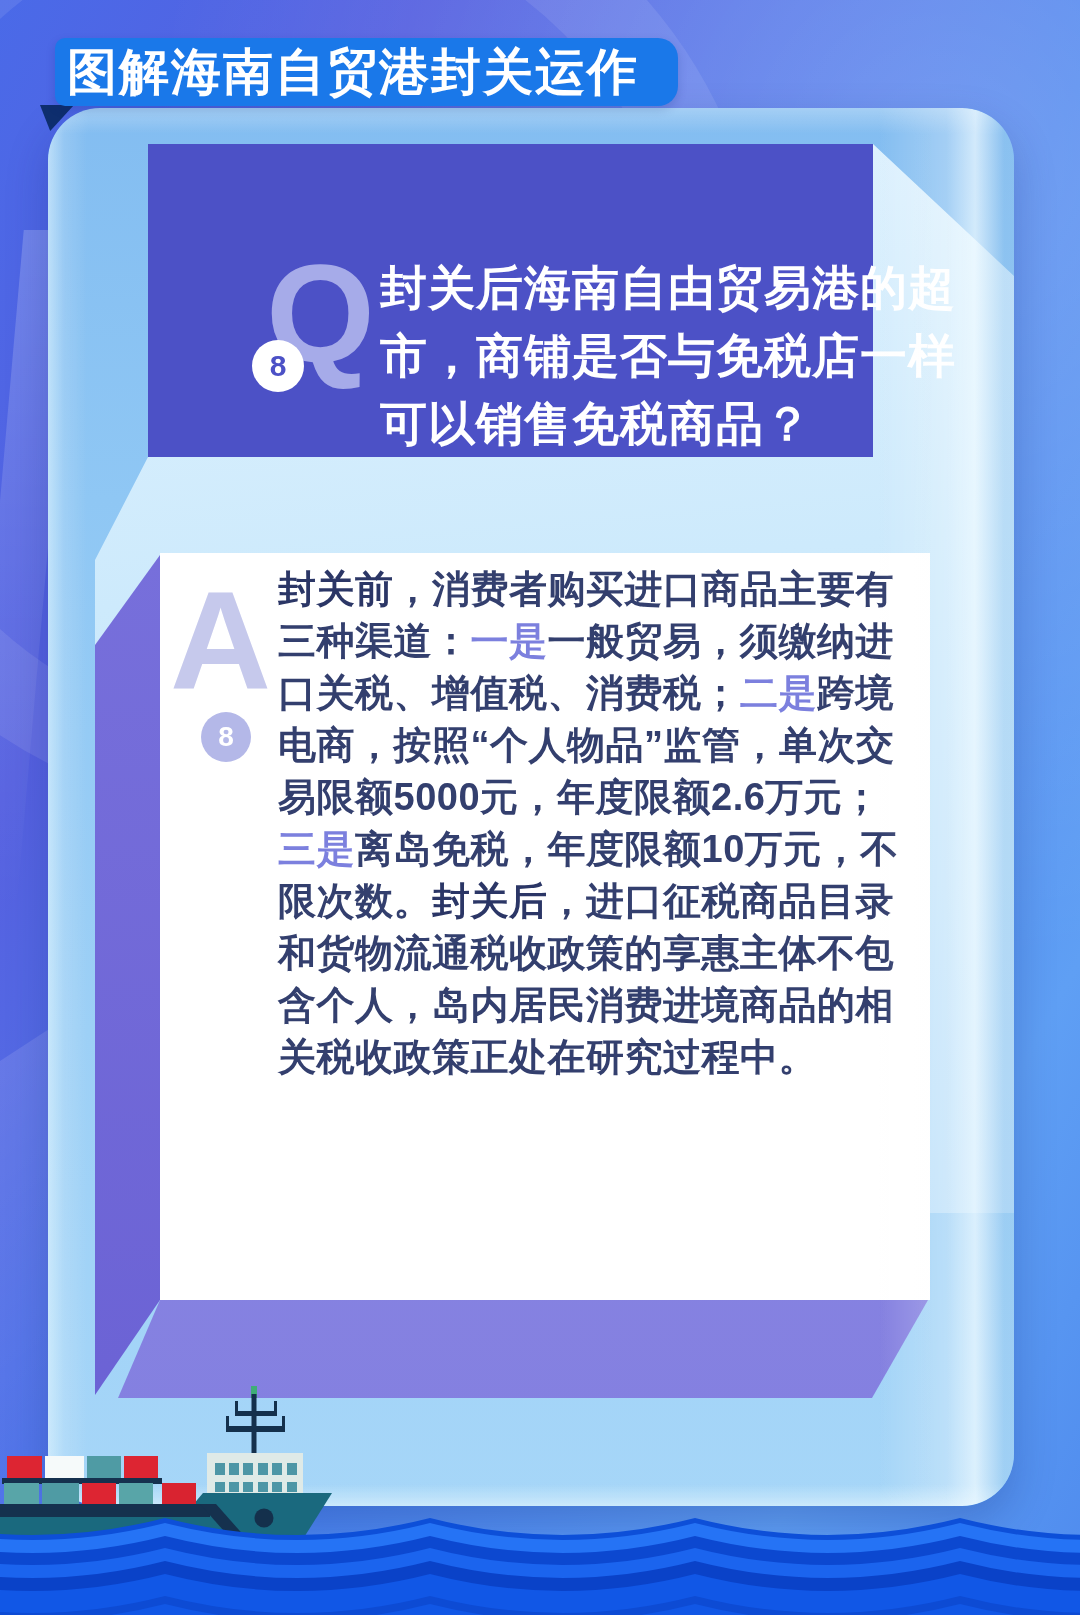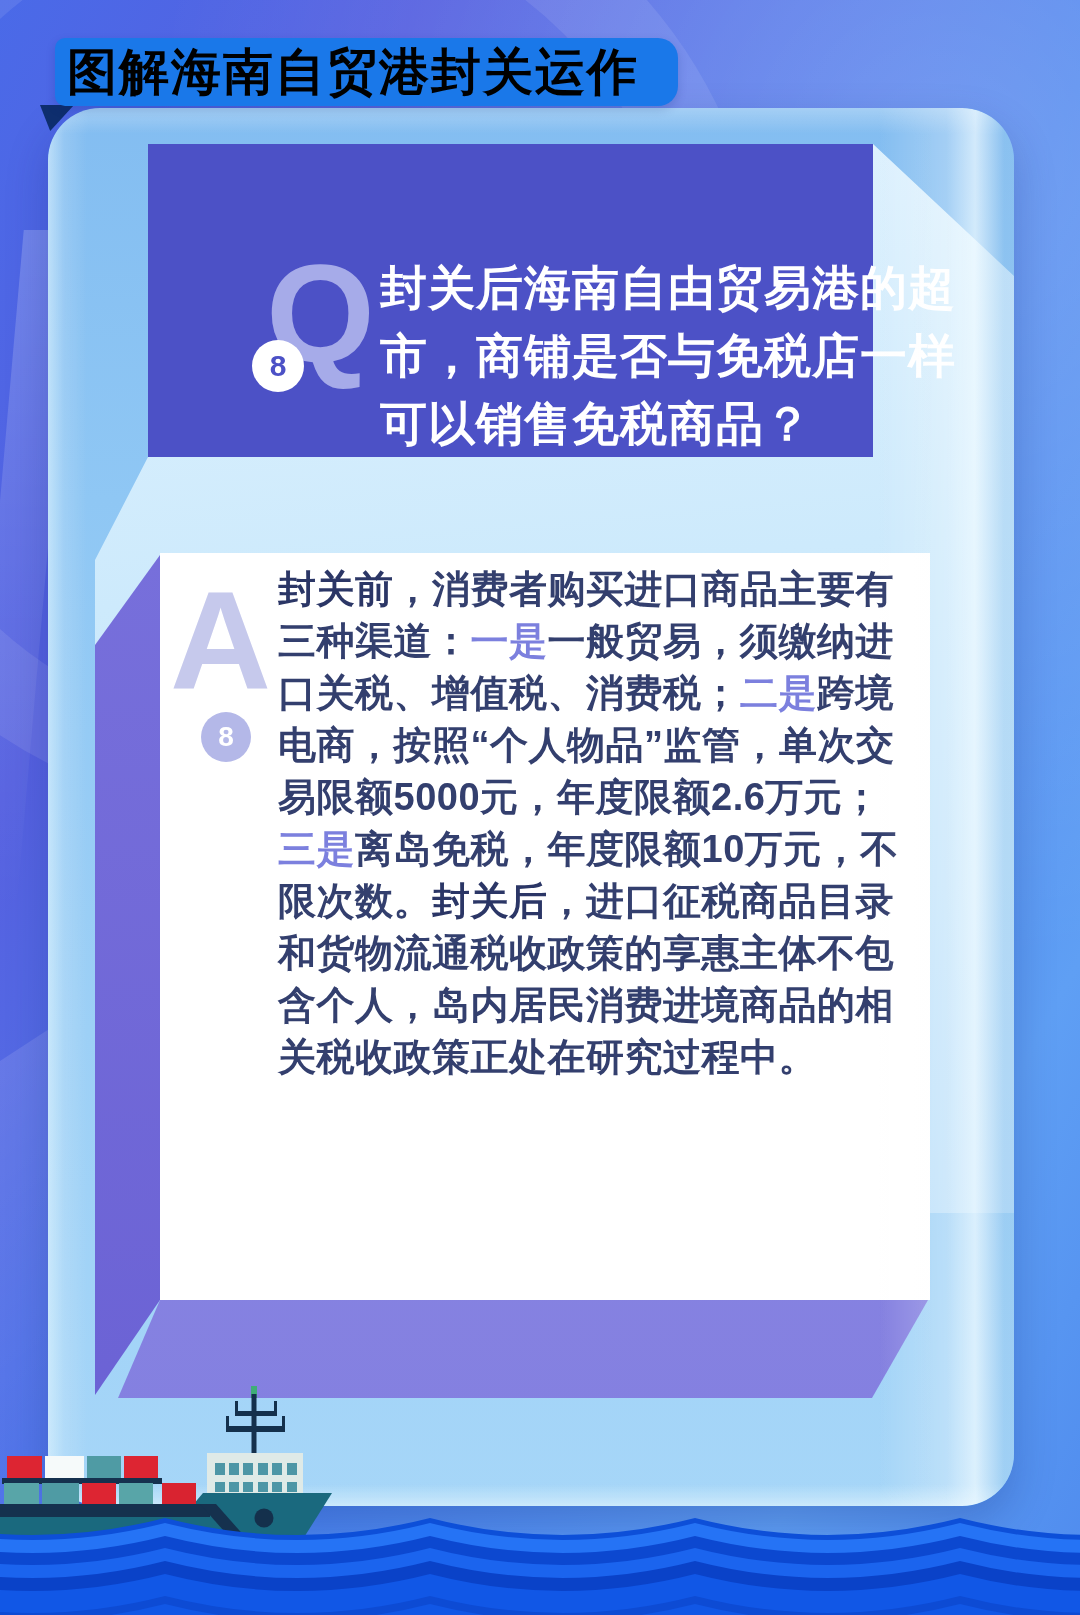--- a/index.html
+++ b/index.html
@@ -103,21 +103,21 @@
   .seg-p{color:var(--answer-purple,#7c80de);font-weight:700;}
   
   .banner{
     position:absolute;left:55px;top:38px;width:623px;height:68px;z-index:10;
     background:var(--banner-blue,#1a78e9);
     border-radius:10px 20px 20px 10px;
     display:flex;align-items:center;padding-left:12px;box-sizing:border-box;
     box-shadow:0 4px 10px rgba(10,40,120,.18);
   }
   .banner-title{
-    font-size:50px;font-weight:bold;color:#000000;letter-spacing:2px;white-space:nowrap;
+    font-size:50px;font-weight:bold;color:#ffffff;letter-spacing:2px;white-space:nowrap;
   }
   .banner-fold{
     position:absolute;left:40px;top:105px;width:34px;height:26px;z-index:9;
     background:#0e2e6e;clip-path:polygon(0 0,100% 0,30% 100%);
   }
   
   .ship{position:absolute;left:0;top:1386px;z-index:12;}
   .waves{position:absolute;left:0;top:1500px;z-index:14;}
 </style>
 </head>

